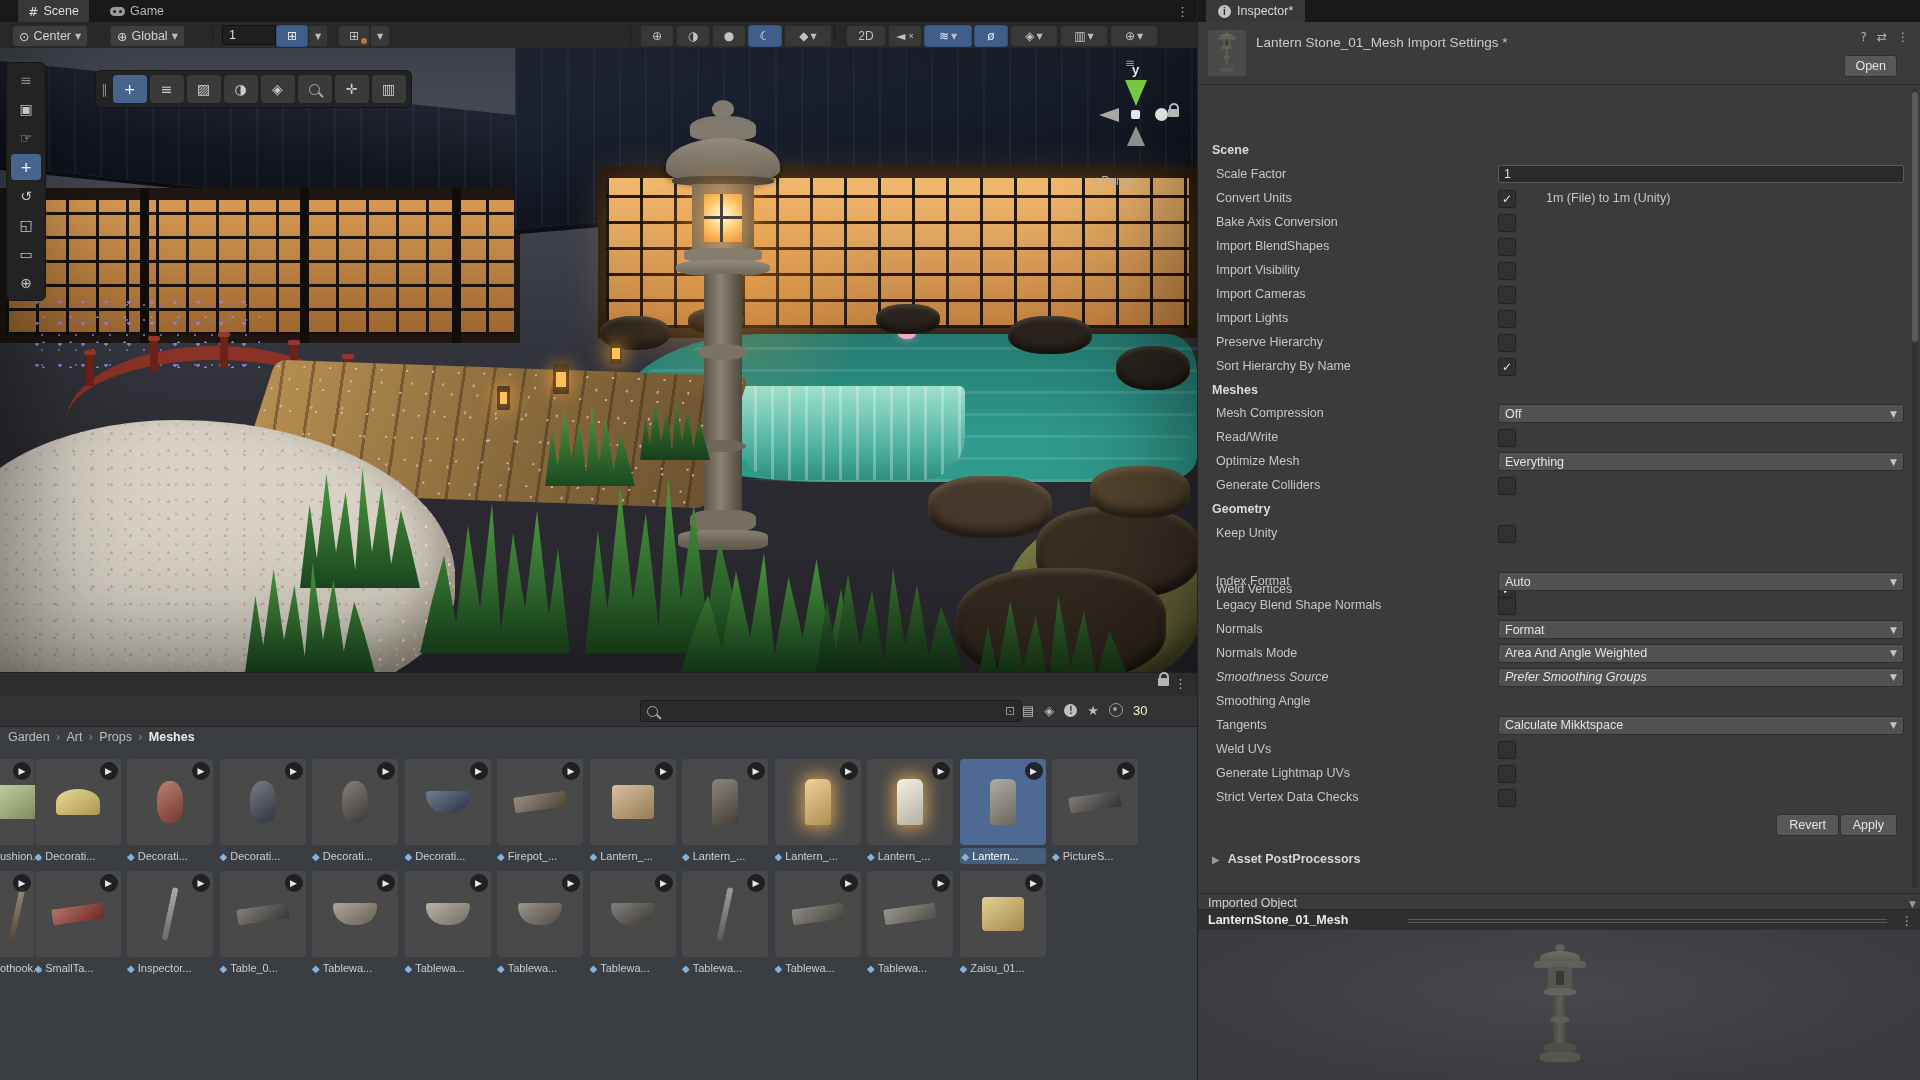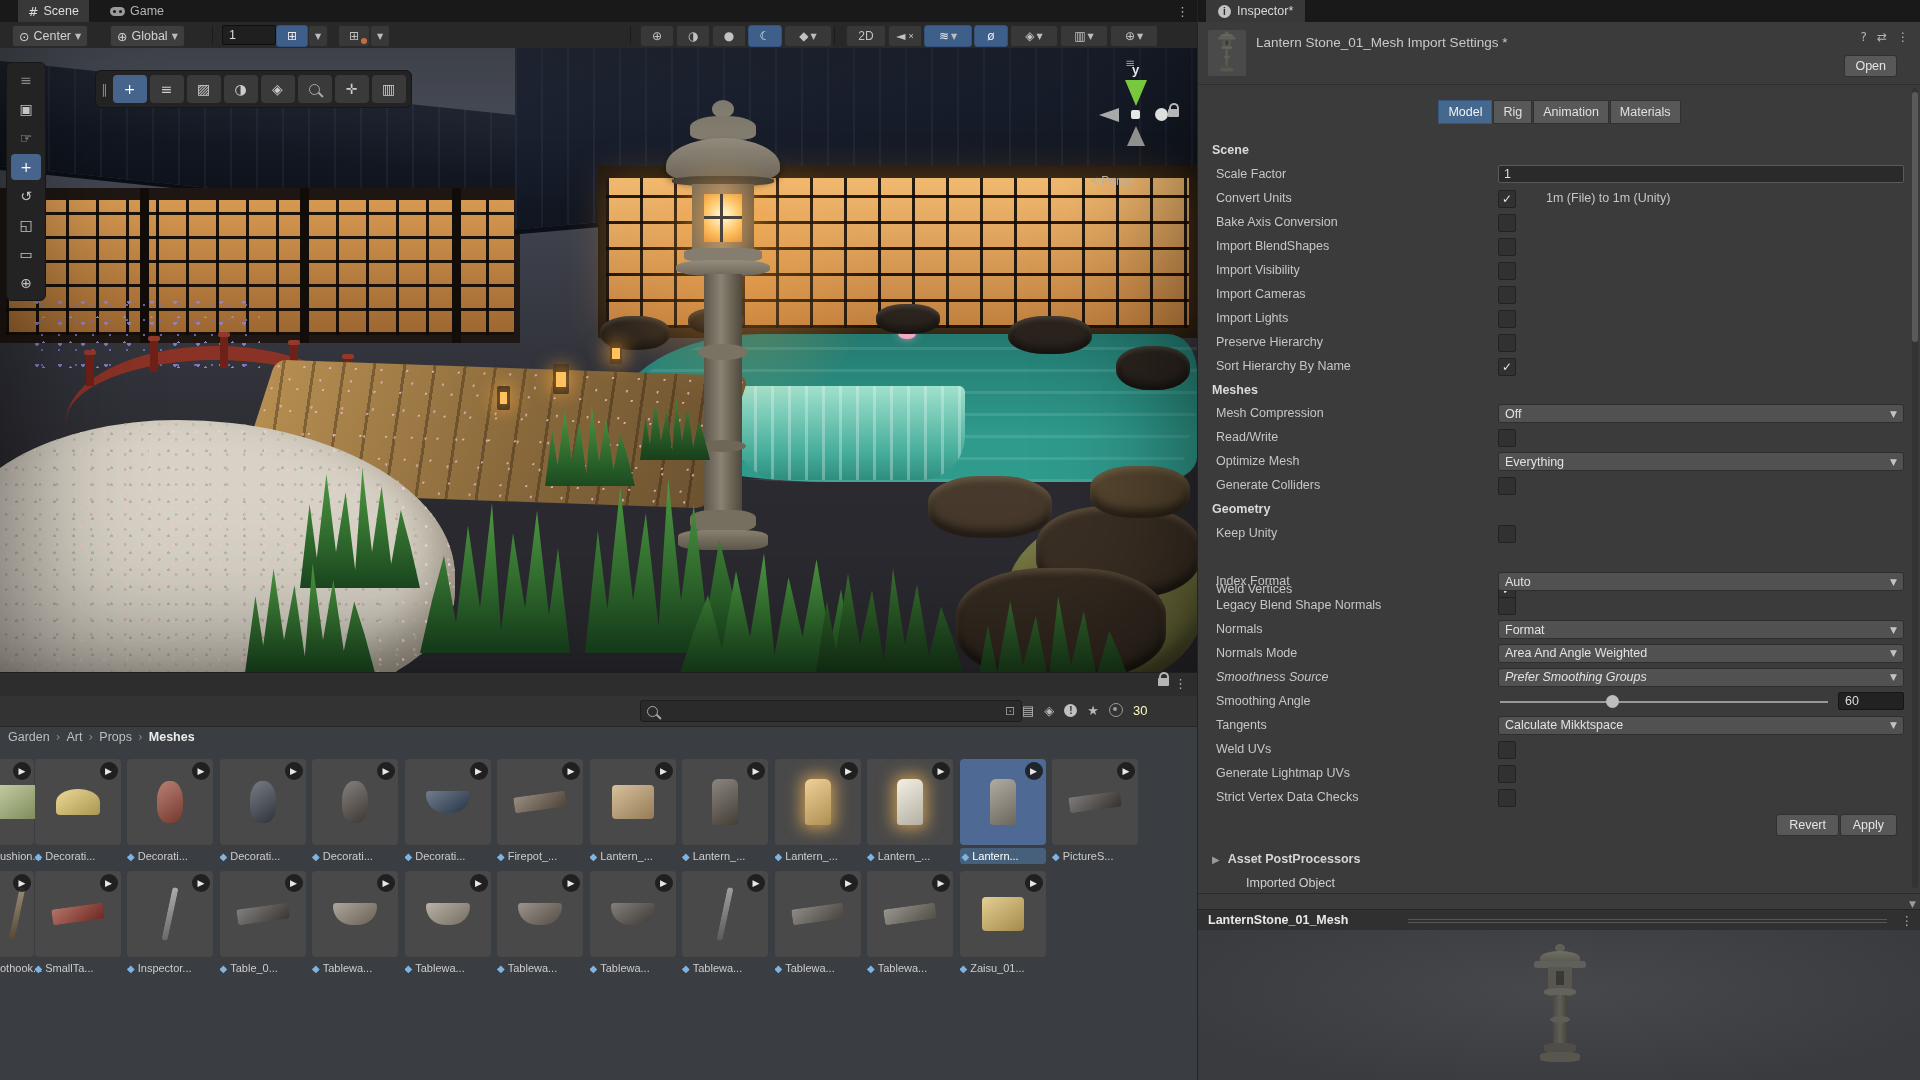--- a/index.html
+++ b/index.html
@@ -189,21 +189,21 @@
   .slider{position:absolute;left:0;top:0;width:100%;height:19px;}
   .track{position:absolute;left:2px;right:76px;top:9px;height:2px;background:#999;}
   .knob{position:absolute;top:3px;width:13px;height:13px;border-radius:50%;background:#bdbdbd;}
   .numbox{position:absolute;right:0;top:0;width:66px;height:18px;background:#222;border:1px solid #151515;border-radius:2px;
      color:#dcdcdc;display:flex;align-items:center;padding:0 6px;box-sizing:border-box;}
   .action-btn{position:absolute;height:20px;background:#585858;border:1px solid #303030;border-radius:3px;color:#e4e4e4;
      display:flex;align-items:center;padding:0 12px;}
   #foldout{position:absolute;left:14px;top:852px;display:flex;align-items:center;gap:8px;color:#d5d5d5;font-weight:bold;}
   #foldout .arrow{color:#9a9a9a;font-size:10px;}
   .insp-div{position:absolute;left:0;top:893px;width:100%;height:1px;background:#2a2a2a;}
-  #imported-label{position:absolute;left:10px;top:876px;height:13px;overflow:hidden;color:#cfcfcf;margin-left:38px;}
+  #imported-label{position:absolute;left:10px;top:896px;height:13px;overflow:hidden;color:#cfcfcf;}
   #preview-hdr{position:absolute;left:0;top:909px;width:100%;height:21px;background:#303030;border-top:1px solid #262626;border-bottom:1px solid #232323;}
   #preview-hdr .pname{position:absolute;left:10px;top:3px;font-weight:bold;color:#e8e8e8;}
   #preview-hdr .grip{position:absolute;left:210px;right:34px;top:8px;height:5px;
       background:repeating-linear-gradient(0deg,#565656 0 1px,transparent 1px 3px);}
   #preview-hdr .pkebab{position:absolute;right:8px;top:3px;color:#b0b0b0;}
   #preview{position:absolute;left:0;top:930px;width:100%;height:150px;
       background:radial-gradient(ellipse at 50% 40%,#47484c,#3a3b3f 80%);}
   .scrollbar{position:absolute;right:3px;top:88px;width:6px;height:800px;background:#333;border-radius:3px;}
   .scrollthumb{position:absolute;right:3px;top:92px;width:6px;height:250px;background:#5a5a5a;border-radius:3px;}
   .pv-caret{position:absolute;right:5px;top:899px;color:#9a9a9a;font-size:9px;}
@@ -830,34 +830,20 @@
           </div>
       </div>
       <div class="insp-title">Lantern Stone_01_Mesh Import Settings *</div>
       <div class="hdr-icons" id="hdricons">
           <span class="g">?</span>
           <span class="g">⇄</span>
           <span class="g">⋮</span>
         </div>
       <div class="openbtn">Open</div>
     </div>
-    <div id="insp-tabs">
-        <div class="mtab sel">
-          <span>Model</span>
-        </div>
-        <div class="mtab">
-          <span>Rig</span>
-        </div>
-        <div class="mtab">
-          <span>Animation</span>
-        </div>
-        <div class="mtab">
-          <span>Materials</span>
-        </div>
-      </div>
     <div id="insp-rows">
         <div class="irow hdr" style="top: 141px;">
           <div class="lbl">Scene</div>
         </div>
         <div class="irow" style="top: 164.95px;">
           <div class="lbl">Scale Factor</div>
           <div class="ctl">
             <div class="tf">1</div>
           </div>
         </div>
@@ -1001,27 +987,20 @@
           <div class="lbl">Smoothness Source</div>
           <div class="ctl">
             <div class="dd">
               <span>Prefer Smoothing Groups</span>
               <span class="caret g">▼</span>
             </div>
           </div>
         </div>
         <div class="irow" style="top: 691.85px;">
           <div class="lbl">Smoothing Angle</div>
-          <div class="ctl">
-            <div class="slider">
-              <div class="track"></div>
-              <div class="knob" style="left: 108.42px;"></div>
-              <div class="numbox">60</div>
-            </div>
-          </div>
         </div>
         <div class="irow" style="top: 715.8px;">
           <div class="lbl">Tangents</div>
           <div class="ctl">
             <div class="dd">
               <span>Calculate Mikktspace</span>
               <span class="caret g">▼</span>
             </div>
           </div>
         </div>

